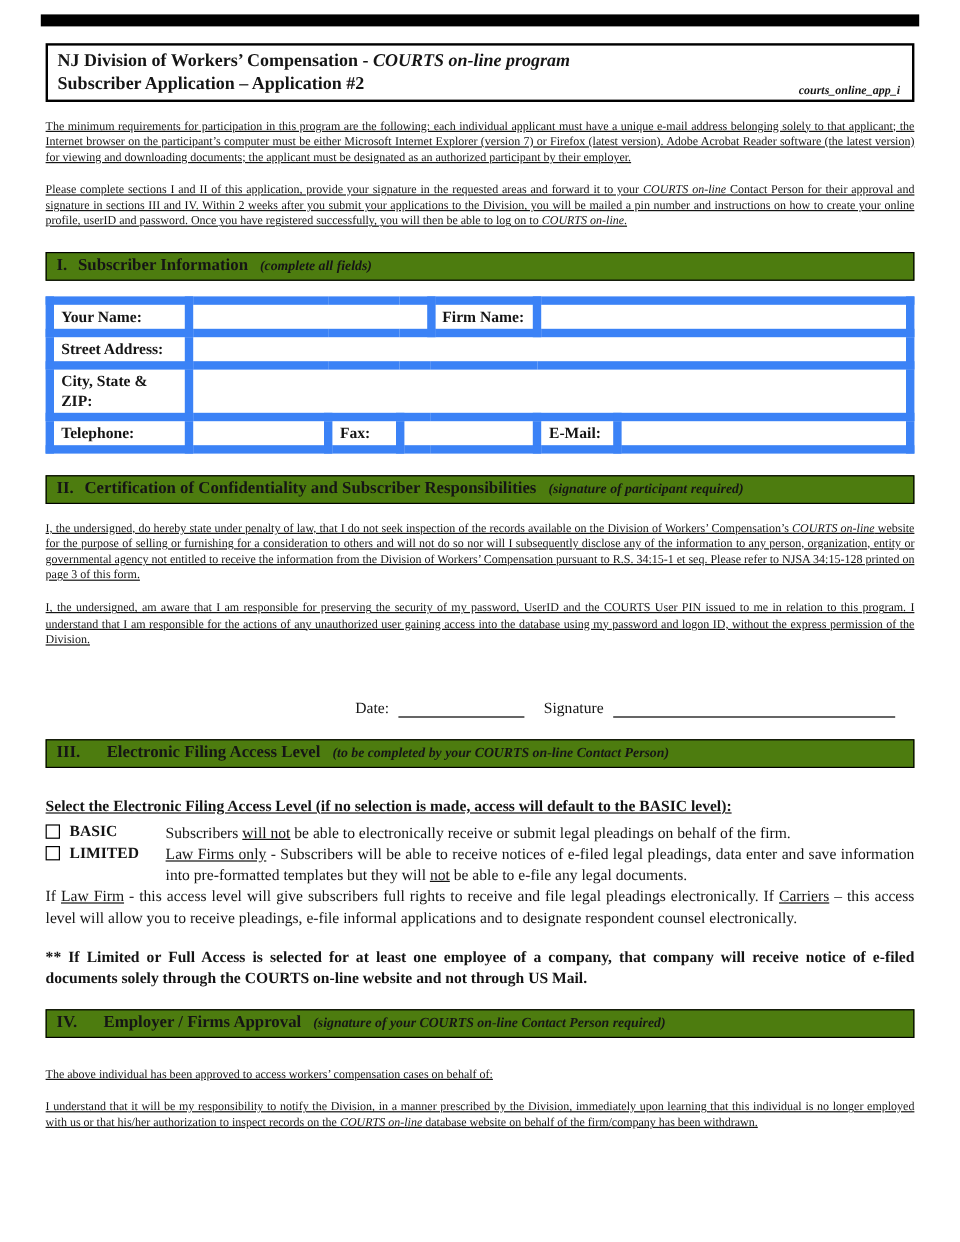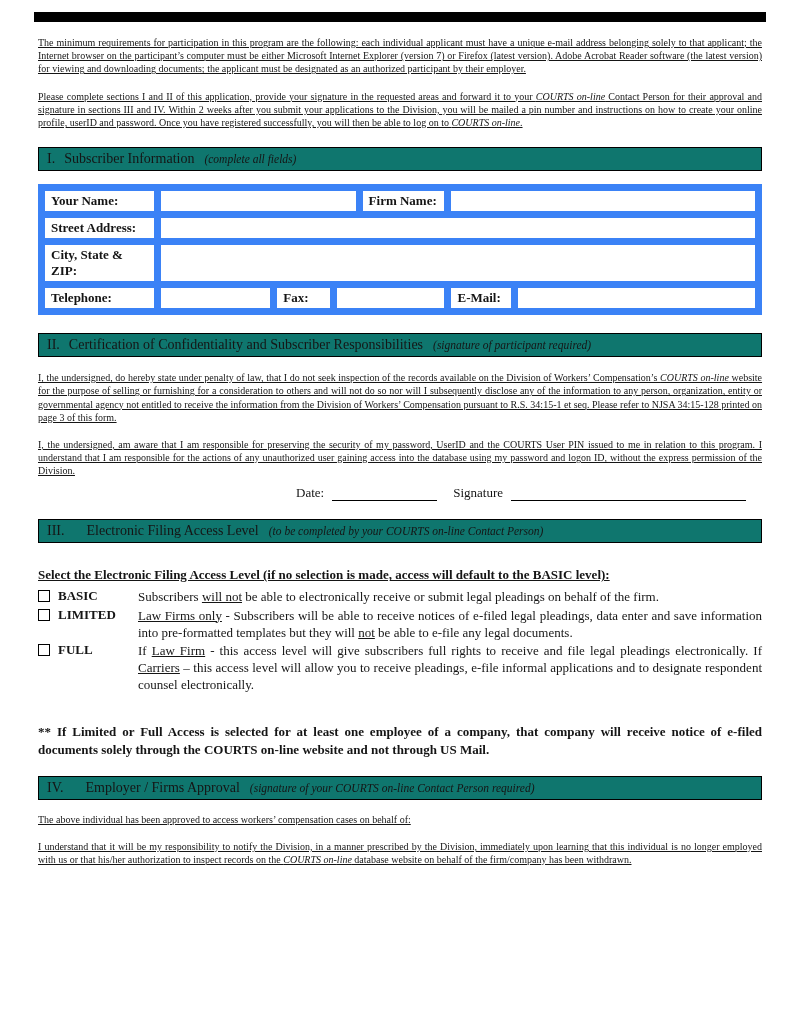--- a/index.html
+++ b/index.html
@@ -13,57 +13,64 @@
 
   .header-box { border:2px solid #000; padding:4px 8px 3px 8px; position:relative; }
   .header-title, .header-subtitle { font-size:15px; font-weight:bold; line-height:1.25; }
   .it { font-style:italic; }
   .ul { text-decoration:underline; }
   .doc-code { position:absolute; right:10px; bottom:2px; font-size:10px; font-weight:bold; font-style:italic; }
 
   .para { font-size:10px; line-height:1.32; text-align:justify; margin-top:14px;text-decoration:underline; }
 
   .section-bar {
-    border:1px solid #000; background:#0f766e; padding:3px 8px;
-    font-size:14px; font-weight:normal; margin-top:18px;
+    border:1px solid #000; background:#4d7c0f; padding:3px 8px;
+    font-size:14px; font-weight:bold; margin-top:18px;
   }
   .sec-num { margin-right:9px; }
   .sec-num.wide { margin-right:22px; }
   .section-note { font-size:11.5px; font-style:italic; margin-left:10px; }
 
   table.info-table { width:100%; border-collapse:collapse; table-layout:fixed; margin-top:13px; }
   .info-table td { border:7px solid #3b82f6; height:24px; font-size:13px; padding:2px 6px; vertical-align:middle; }
   .info-table td.lbl { font-weight:bold; }
 
   .sig-row { display:flex; align-items:flex-end; gap:8px; font-size:13px; }
   .sig-row-2 { margin-top:8px; margin-left:258px; }
   .sig-label { white-space:nowrap; }
-  .sig-label.pad { margin-left:8px; }
+  .sig-label.pad { margin-left:8px;margin-top:34px; }
   .fill-line { display:inline-block; height:15px; border-bottom:1px solid #000; } .w105 { width:105px; }
   .w235 { width:235px; } .w352 { width:352px; }
 
   .select-heading { font-size:13px; font-weight:bold; text-decoration:underline; margin-top:24px; margin-bottom:5px; }
 
   .option-row { display:flex; font-size:13px; margin-top:1px; }
   .option-left { flex:0 0 100px; display:flex; align-items:flex-start; gap:8px; font-weight:bold; }
   .checkbox { width:12px; height:12px; border:1.5px solid #000; margin-top:2px; flex:0 0 auto; background:#fff; }
   .option-desc { flex:1; text-align:justify; line-height:1.32; }
 
-  .warning { font-size:13px; font-weight:bold; text-align:justify; line-height:1.32; margin-top:30px; }
+  .warning { font-size:13px; font-weight:bold; text-align:justify; line-height:1.32; margin-top:16px; }
 
   .approval-line2 { font-size:13px; margin-top:3px; }
   .approval-line2 .fill-line { vertical-align:baseline; }
 </style>
 </head>
 <body>
 
 <div class="page">
 
   <div class="topbar"></div>
 
+  <div class="header-box">
+    <div class="header-title">
+      <span>NJ Division of Workers’ Compensation - </span><span class="it">COURTS on-line program</span>
+    </div>
+    <div class="header-subtitle">Subscriber Application – Application #2</div>
+    <div class="doc-code">courts_online_app_i</div>
+  </div>
 
   <p class="para">The minimum requirements for participation in this program are the following: each individual applicant must have a unique e-mail address belonging solely to that applicant; the Internet browser on the participant’s computer must be either Microsoft Internet Explorer (version 7) or Firefox (latest version). Adobe Acrobat Reader software (the latest version) for viewing and downloading documents; the applicant must be designated as an authorized participant by their employer.</p>
 
   <p class="para"><span>Please complete sections I and II of this application, provide your signature in the requested areas and forward it to your </span><span class="it">COURTS on-line</span><span> Contact Person for their approval and signature in sections III and IV.  Within 2 weeks after you submit your applications to the Division, you will be mailed a pin number and instructions on how to create your online profile, userID and password.  Once you have registered successfully, you will then be able to log on to </span><span class="it">COURTS on-line</span><span>.</span></p>
 
   <div class="section-bar">
     <span class="sec-num">I.</span><span>Subscriber Information</span><span class="section-note">(complete all fields)</span>
   </div>
 
   <table class="info-table">
@@ -133,31 +140,27 @@
 
   <div class="option-row">
     <div class="option-left">
       <span class="checkbox"></span>
       <span>LIMITED</span>
     </div>
     <div class="option-desc"><span class="ul">Law Firms only</span><span> - Subscribers will be able to receive notices of e-filed legal pleadings, data enter and save information into pre-formatted templates but they will </span><span class="ul">not</span><span> be able to e-file any legal documents.</span></div>
   </div>
 
   <div class="option-row">
-    <div class="option-left">
-      <span class="checkbox"></span>
-      <span>FULL</span>
-    </div>
     <div class="option-desc"><span>If </span><span class="ul">Law Firm</span><span> - this access level will give subscribers full rights to receive and file legal pleadings electronically. If </span><span class="ul">Carriers</span><span> – this access level will allow you to receive pleadings, e-file informal applications and to designate respondent counsel electronically.</span></div>
   </div>
 
   <p class="warning">** If Limited or Full Access is selected for at least one employee of a company, that company will receive notice of e-filed documents solely through the COURTS on-line website and not through US Mail.</p>
 
   <div class="section-bar">
     <span class="sec-num wide">IV.</span><span>Employer / Firms Approval</span><span class="section-note">(signature of your COURTS on-line Contact Person required)</span>
   </div>
 
-  <p class="para" style="margin-top:13px">The above individual has been approved to access workers’ compensation cases on behalf of:</p>
+  <p class="para" style="margin-top:24px">The above individual has been approved to access workers’ compensation cases on behalf of:</p>
 
 
   <p class="para"><span>I understand that it will be my responsibility to notify the Division, in a manner prescribed by the Division, immediately upon learning that this individual is no longer employed with us or that his/her authorization to inspect records on the </span><span class="it">COURTS on-</span><span class="it">line</span><span> database website on behalf of the firm/company has been withdrawn.</span></p>
 
 </div>
 
 </body></html>

